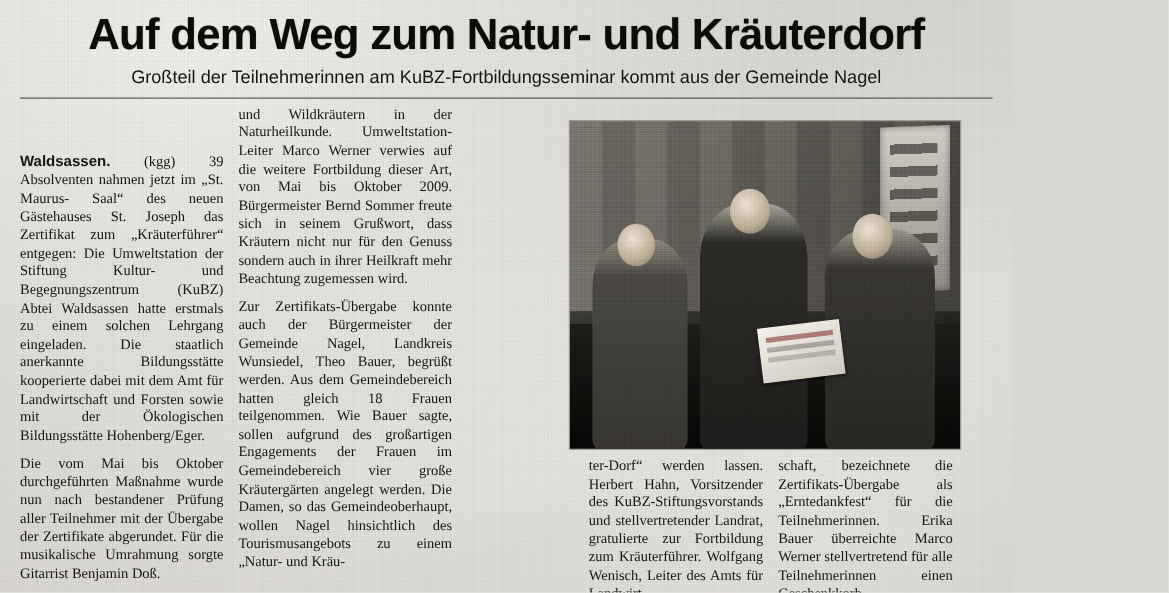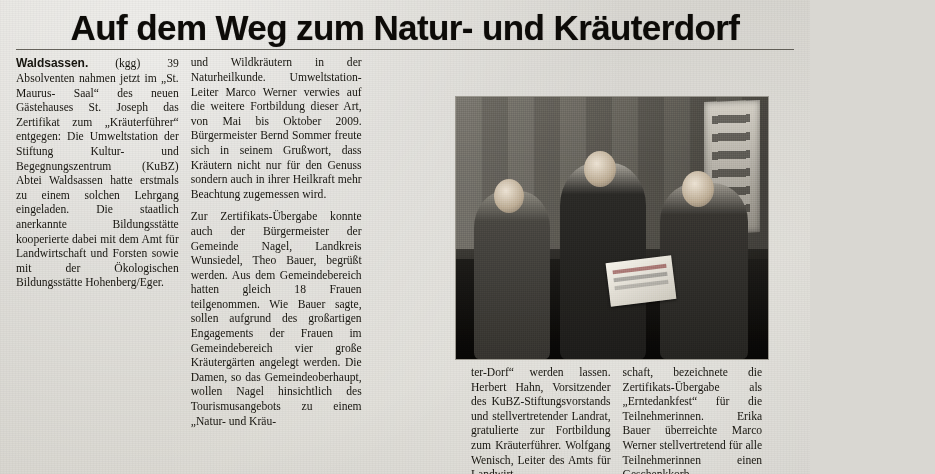--- a/index.html
+++ b/index.html
@@ -76,21 +76,21 @@
     text-align: justify;
     text-justify: inter-word;
     hyphens: auto;
     box-sizing: border-box;
   }
   .col p {
     margin: 0 0 8px 0;
     text-indent: 0;
   }
 
-  .col1 { width: 212px; padding-right: 12px; }
+  .col1 { width: 212px; padding-right: 12px; margin-top: 37px; }
   .col2 { width: 222px; padding-right: 12px; }
   .col3 { width: 182px; padding-right: 10px; }
   .col4 { width: 182px; padding-right: 10px; }
   .col5 { width: 148px; }
 
   .lead-place {
     font-family: "Liberation Sans", sans-serif;
     font-weight: bold;
     font-size: 12px;
   }
@@ -209,26 +209,28 @@
   .lowcol-a { width: 160px; padding-right: 12px; }
   .lowcol-b { width: 160px; padding-right: 12px; }
   .lowcol-c { width: 160px; }
 </style>
 </head>
 <body>
 
 <div class="page">
 
   <h1 class="headline">Auf dem Weg zum Natur- und Kräuterdorf</h1>
+  <div class="subhead">Großteil der Teilnehmerinnen am KuBZ-Fortbildungsseminar kommt aus der Gemeinde Nagel</div>
   <div class="rule"></div>
 
   <div class="columns">
 
     <div class="col col1">
       <p><span class="lead-place">Waldsassen.</span> <span>(kgg) 39 Absolventen nahmen jetzt im „St. Maurus- Saal“ des neuen Gästehauses St. Joseph das Zertifikat zum „Kräuterführer“ entgegen: Die Umweltstation der Stiftung Kultur- und Begegnungszentrum (KuBZ) Abtei Waldsassen hatte erstmals zu einem solchen Lehrgang eingeladen. Die staatlich anerkannte Bildungsstätte kooperierte dabei mit dem Amt für Landwirtschaft und Forsten sowie mit der Ökologischen Bildungsstätte Hohenberg/Eger.</span></p>
+      <p>Die vom Mai bis Oktober durchgeführten Maßnahme wurde nun nach bestandener Prüfung aller Teilnehmer mit der Übergabe der Zertifikate abgerundet. Für die musikalische Umrahmung sorgte Gitarrist Benjamin Doß.</p>
     </div>
 
     <div class="col col2">
       <p>und Wildkräutern in der Naturheilkunde. Umweltstation-Leiter Marco Werner verwies auf die weitere Fortbildung dieser Art, von Mai bis Oktober 2009. Bürgermeister Bernd Sommer freute sich in seinem Grußwort, dass Kräutern nicht nur für den Genuss sondern auch in ihrer Heilkraft mehr Beachtung zugemessen wird.</p>
       <p>Zur Zertifikats-Übergabe konnte auch der Bürgermeister der Gemeinde Nagel, Landkreis Wunsiedel, Theo Bauer, begrüßt werden. Aus dem Gemeindebereich hatten gleich 18 Frauen teilgenommen. Wie Bauer sagte, sollen aufgrund des großartigen Engagements der Frauen im Gemeindebereich vier große Kräutergärten angelegt werden. Die Damen, so das Gemeindeoberhaupt, wollen Nagel hinsichtlich des Tourismusangebots zu einem „Natur- und Kräu-</p>
     </div>
 
     <div class="col col3"></div>
     <div class="col col4"></div>
     <div class="col col5"></div>

